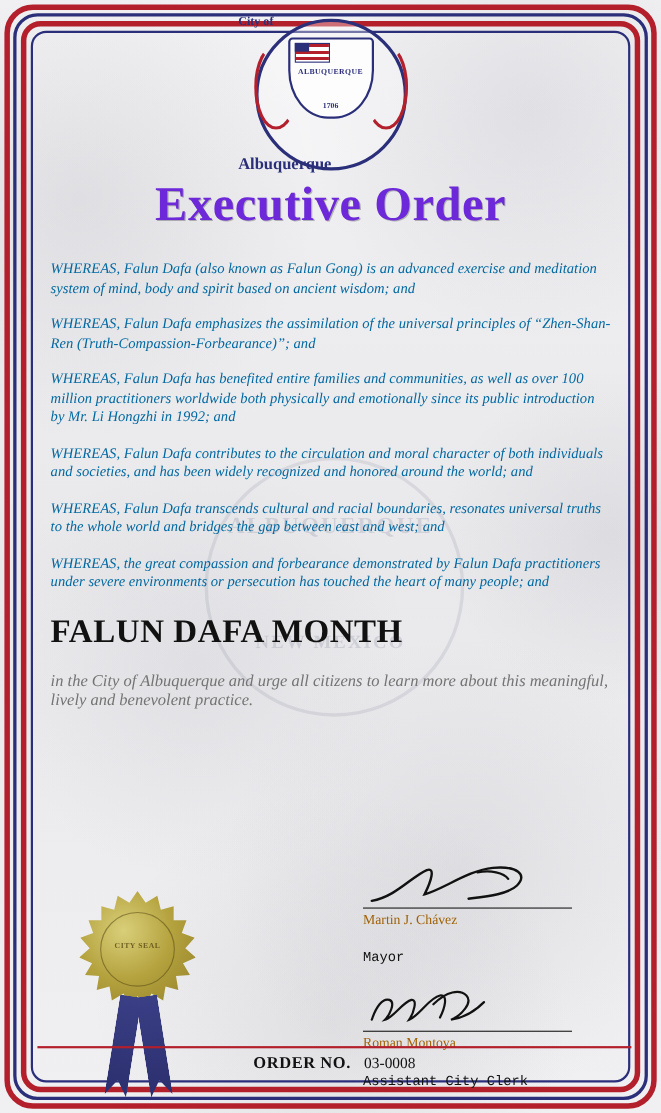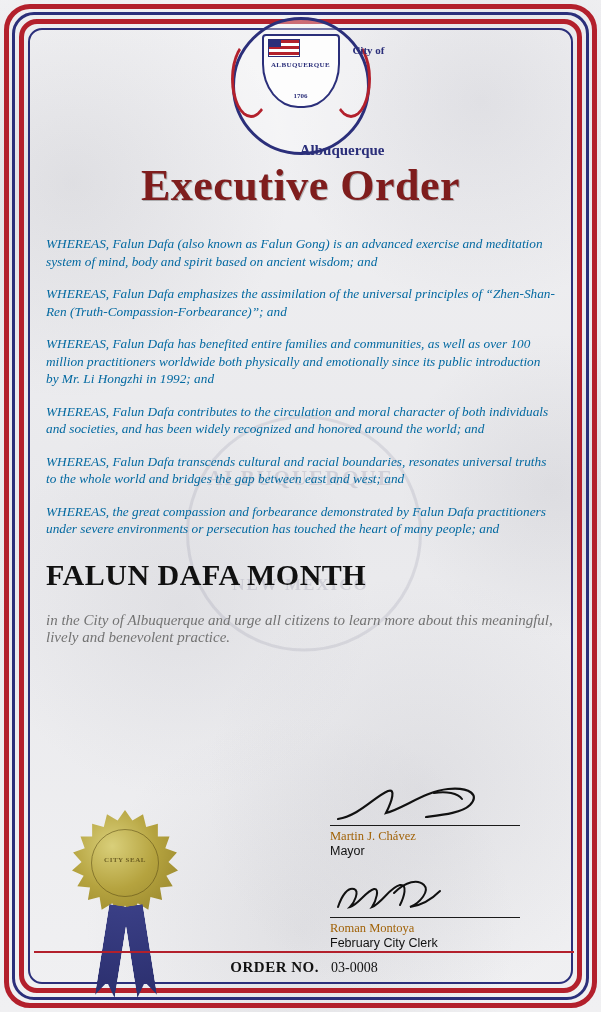--- a/index.html
+++ b/index.html
@@ -157,25 +157,24 @@
     left: 0; right: 0;
     bottom: 6px;
     text-align: center;
     font-size: 7px;
     font-weight: bold;
     color: #2b2f7a;
   }
   .seal-arc-top, .seal-arc-bottom {
     position: absolute;
     left: 0; right: 0;
-    text-align: right;
+    text-align: left;
     color: #2b2f7a;
     font-weight: bold;
     font-family: "Liberation Serif", serif;
-    margin-top: 30px;
   }
   .seal-arc-top { top: 2px; font-size: 11px; }
   .seal-arc-bottom { bottom: 1px; font-size: 15px; }
   .seal-side-swoop {
     position: absolute;
     top: 28px;
     width: 34px; height: 72px;
     border: 3px solid #b3202c;
     border-radius: 50%;
   }
@@ -187,21 +186,21 @@
     position: absolute;
     left: 46px;
     right: 46px;
     top: 160px;
   }
   .doc-title {
     text-align: center;
     font-family: "Liberation Serif", serif;
     font-weight: bold;
     font-size: 44px;
-    color: #7f1d1d;
+    color: #6d28d9;
     letter-spacing: 0.5px;
     margin: 0 0 24px 0;
     text-shadow: 1px 1px 0 rgba(0,0,0,0.25);
   }
   .clause {
     font-family: "Liberation Serif", serif;
     font-style: italic;
     font-size: 13.3px;
     line-height: 17.5px;
     color: #0369a1;
@@ -243,24 +242,25 @@
     width: 100%;
     margin-bottom: 3px;
   }
   .sig-name {
     font-family: "Liberation Serif", serif;
     font-size: 12.5px;
     color: #a16207;
     line-height: 15px;
   }
   .sig-title {
-    font-family: Liberation Sans, sans-serif;
+    font-family: Liberation Mono, monospace;
     font-size: 12.5px;
     color: #111;
     line-height: 15px;
+    margin-top: 20px;
   }
 
   
   .gold-seal {
     position: absolute;
     left: 72px;
     top: 810px;
     width: 106px;
     height: 106px;
   }
@@ -414,21 +414,21 @@
 
     <div class="sig-entry">
       <div class="sig-mark">
         <svg width="190" height="40" viewBox="0 0 190 40">
           <path d="M8,30 C12,18 18,10 24,12 C30,14 24,26 20,30 C28,28 36,14 44,12 C50,11 46,24 42,30 C52,26 60,10 70,8 C78,7 74,20 70,28" fill="none" stroke="#111" stroke-width="2" stroke-linecap="round"></path>
           <path d="M64,16 C76,4 88,2 94,8 C100,14 90,26 80,30 C94,28 104,20 110,14" fill="none" stroke="#111" stroke-width="2" stroke-linecap="round"></path>
         </svg>
       </div>
       <div class="sig-rule"></div>
       <div class="sig-name">Roman Montoya</div>
-      <div class="sig-title">February City Clerk</div>
+      <div class="sig-title">Assistant City Clerk</div>
     </div>
 
   </div>
 
   <div class="order-bar">
     <span class="order-label">ORDER NO.</span>
     <span class="order-value">03-0008</span>
   </div>
 
 </div>

